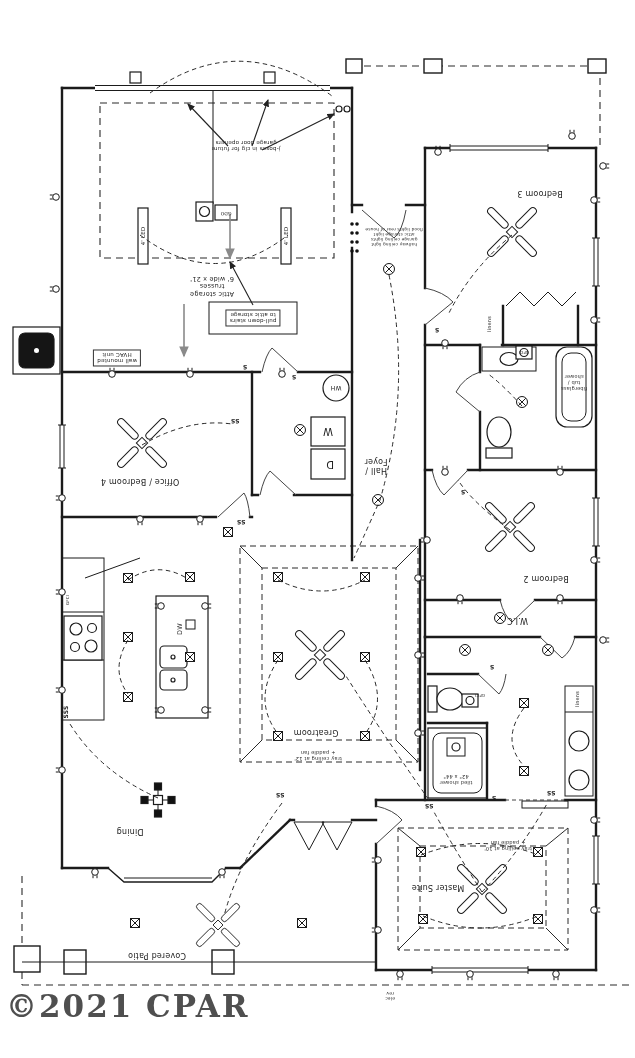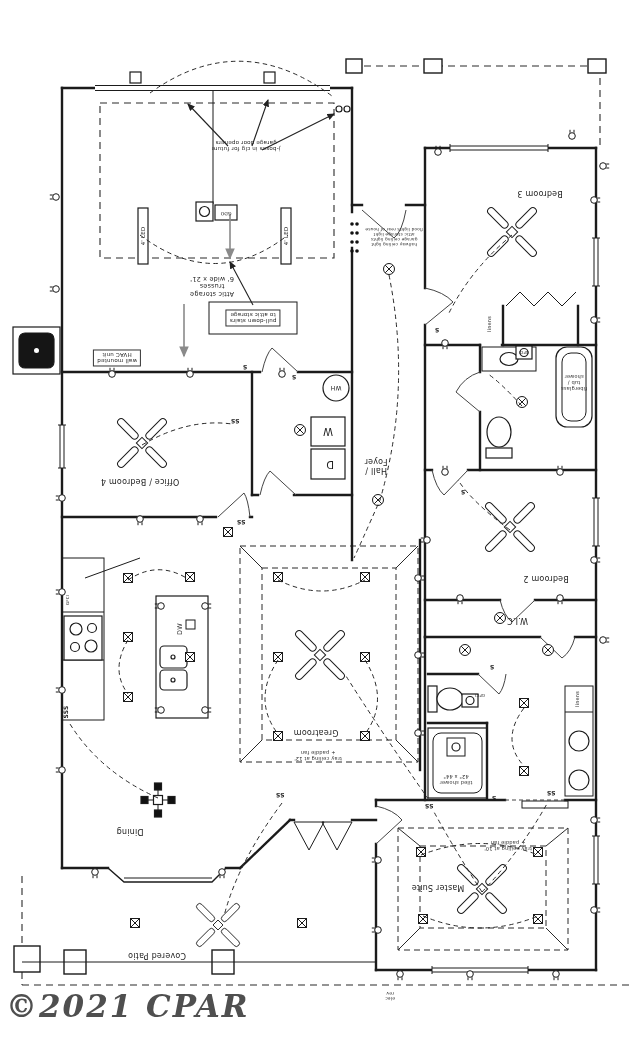--- a/index.html
+++ b/index.html
@@ -5,21 +5,21 @@
   html,body{margin:0;padding:0;background:#e8e8e8;}
   .plan{position:relative;width:635px;height:1058px;background:#ffffff;overflow:hidden;
         font-family:"DejaVu Sans",sans-serif;}
   .plan svg{position:absolute;left:0;top:0;}
   .lbl{position:absolute;color:#1c1c1c;text-align:center;line-height:1.18;
        white-space:pre-line;transform-origin:center;letter-spacing:.2px;
        font-family:"DejaVu Sans",sans-serif;}
   .lbl.boxed{border:1px solid #333;background:#fff;padding:1px 3px;}
   .lbl.bold{font-weight:700;}
   .watermark{position:absolute;left:6px;top:988px;font-family:"DejaVu Serif","Liberation Serif",serif;
-       font-size:31px;font-weight:700;color:#3c3c3c;letter-spacing:2px;opacity:.9;font-style:italic;}
+       font-size:31px;font-weight:700;color:#3c3c3c;letter-spacing:2px;opacity:.9;}
 </style>
 </head>
 <body>
 
 <div class="plan">
 
 <svg width="635" height="1058" viewBox="0 0 635 1058">
   <defs>
     <marker id="arr" markerWidth="8" markerHeight="8" refX="6" refY="3" orient="auto">
       <path d="M0,0 L7,3 L0,6 Z" fill="#222"></path>

